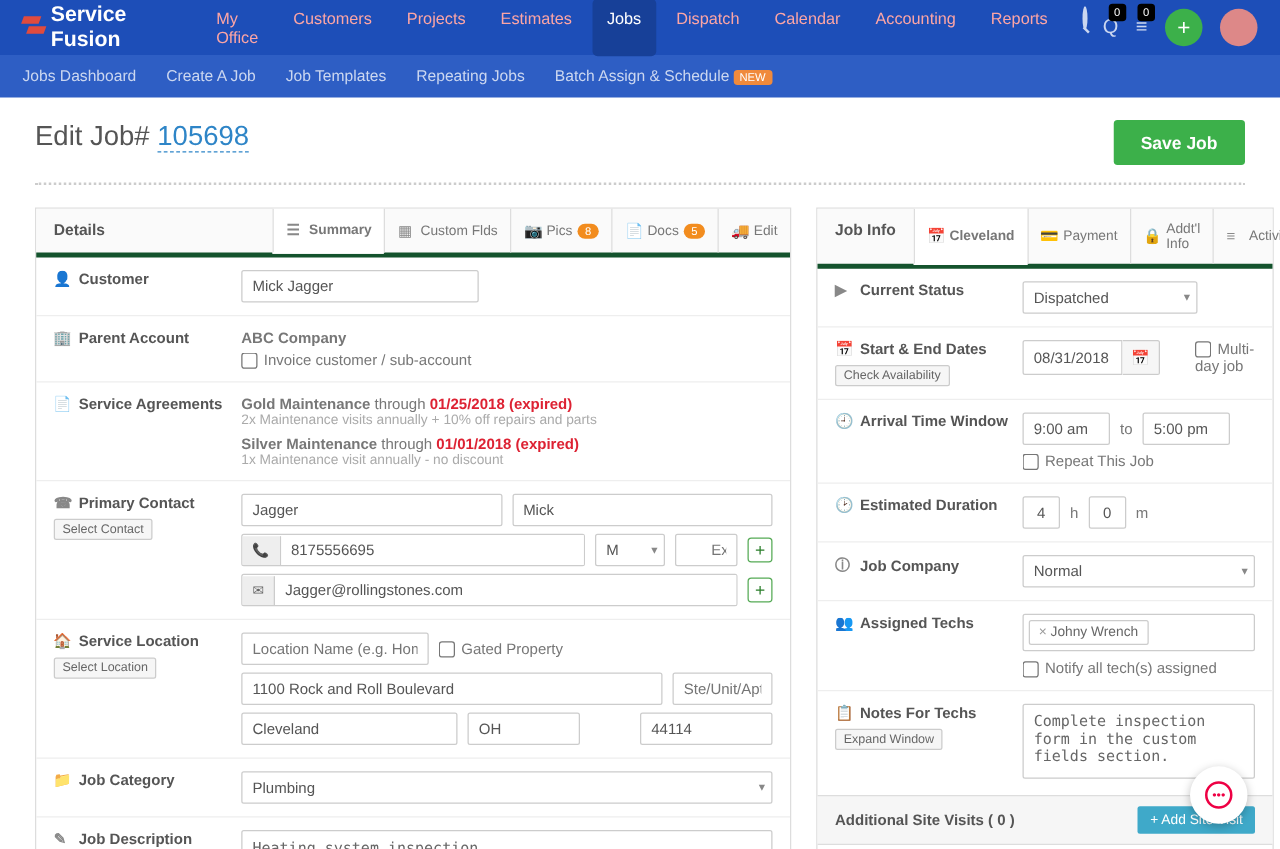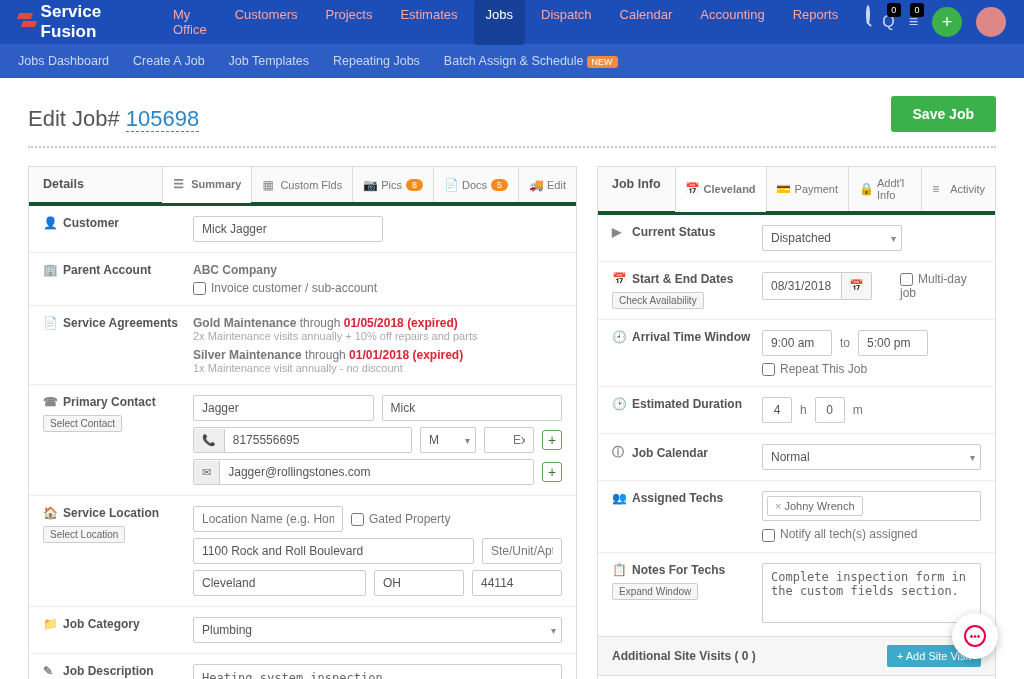--- a/index.html
+++ b/index.html
@@ -18,21 +18,21 @@
 .search-icon::after { content:''; position:absolute; width:6px; height:2px; background:#cbd7f0; bottom:-3px; right:-4px; transform:rotate(45deg); }
 .badge-wrap { position: relative; color:#cbd7f0; cursor:pointer; font-size: 16px; }
 .badge { position:absolute; top:-10px; right:-6px; background:#000; color:#fff; font-size:9px; width:14px; height:14px; border-radius:3px; display:flex; align-items:center; justify-content:center; }
 .plus-btn { width: 30px; height:30px; border-radius:50%; background:#3cb04a; color:#fff; display:flex; align-items:center; justify-content:center; font-size:18px; cursor:pointer; }
 .avatar { width:30px; height:30px; border-radius:50%; background:#d88; }
 .subnav { background:#2e5ec4; padding: 10px 18px; display:flex; gap:24px; color:#cbd7f0; font-size:12.5px; }
 .subnav-item { cursor:pointer; }
 .new-pill { background:#f08a3c; color:#fff; font-size:9px; padding:1px 5px; border-radius:3px; margin-left:3px; }
 
 .page { padding: 18px 28px; }
-.page-head { display:flex; align-items:flex-end; margin-bottom: 14px; }
+.page-head { display:flex; align-items:flex-start; margin-bottom: 14px; }
 .page-title { font-size: 22px; color:#555; font-weight:normal; }
 .page-title .jobnum { color:#2e85c7; border-bottom: 1px dashed #2e85c7; }
 .save-btn { margin-left:auto; background:#3cb04a; color:#fff; padding:10px 22px; border:none; border-radius:3px; font-size:14px; font-weight:bold; cursor:pointer; }
 .dots-divider { border-top: 2px dotted #ccc; margin-bottom: 18px; }
 
 .two-col { display:flex; gap:20px; align-items:flex-start; }
 .panel { border:1px solid #ddd; flex:1; }
 .panel-head { display:flex; align-items:stretch; border-bottom:4px solid #14532d; background:#fafafa; }
 .panel-title { padding:10px 14px; font-weight:bold; color:#555; flex:0 0 auto; font-size:12.5px; }
 .panel-tabs { margin-left:auto; display:flex; }
@@ -170,21 +170,21 @@
       </div>
 
       <div class="form-row">
         <div class="form-label-col">
             <span class="lbl-line">
               <span class="ico">📄</span>
               <span>Service Agreements</span>
             </span>
           </div>
         <div class="form-val-col">
-          <div><b>Gold Maintenance</b><span> through </span><b class="exp-red">01/05/2018 (expired)</b></div>
+          <div><b>Gold Maintenance</b><span> through </span><b class="exp-red">01/25/2018 (expired)</b></div>
           <div class="hint">2x Maintenance visits annually + 10% off repairs and parts</div>
           <div style="height:6px"></div>
           <div><b>Silver Maintenance</b><span> through </span><b class="exp-red">01/01/2018 (expired)</b></div>
           <div class="hint">1x Maintenance visit annually - no discount</div>
         </div>
       </div>
 
       <div class="form-row">
         <div class="form-label-col">
           <span class="lbl-line">
@@ -230,21 +230,21 @@
             <input class="input" style="width: 150px;" placeholder="Location Name (e.g. Home or Office)">
             <label><input type="checkbox" class="chk" style=""><span>Gated Property</span></label>
           </div>
           <div class="row-flex">
             <input class="input flex1" value="1100 Rock and Roll Boulevard" style="">
             <input class="input" style="width: 80px;" placeholder="Ste/Unit/Apt">
           </div>
           <div class="row-flex">
             <input class="input flex1" value="Cleveland" style="">
             <input class="input" style="width: 90px;" value="OH">
-            <input class="input" style="width: 90px;" value="44114">
+            <input class="input" style="width: 106px; margin-left: 40px;" value="44114">
           </div>
         </div>
       </div>
 
       <div class="form-row">
         <div class="form-label-col">
             <span class="lbl-line">
               <span class="ico">📁</span>
               <span>Job Category</span>
             </span>
@@ -351,21 +351,21 @@
             <input class="input" style="width: 30px; text-align: center;" value="0">
             <span>m</span>
           </div>
         </div>
       </div>
 
       <div class="form-row">
         <div class="form-label-col">
             <span class="lbl-line">
               <span class="ico">ⓘ</span>
-              <span>Job Calendar</span>
+              <span>Job Company</span>
             </span>
           </div>
         <div class="form-val-col"><div class="select-wrap" style="width:100%"><select class="select" style="width:100%"><option>Normal</option></select></div></div>
       </div>
 
       <div class="form-row">
         <div class="form-label-col">
             <span class="lbl-line">
               <span class="ico">👥</span>
               <span>Assigned Techs</span>

